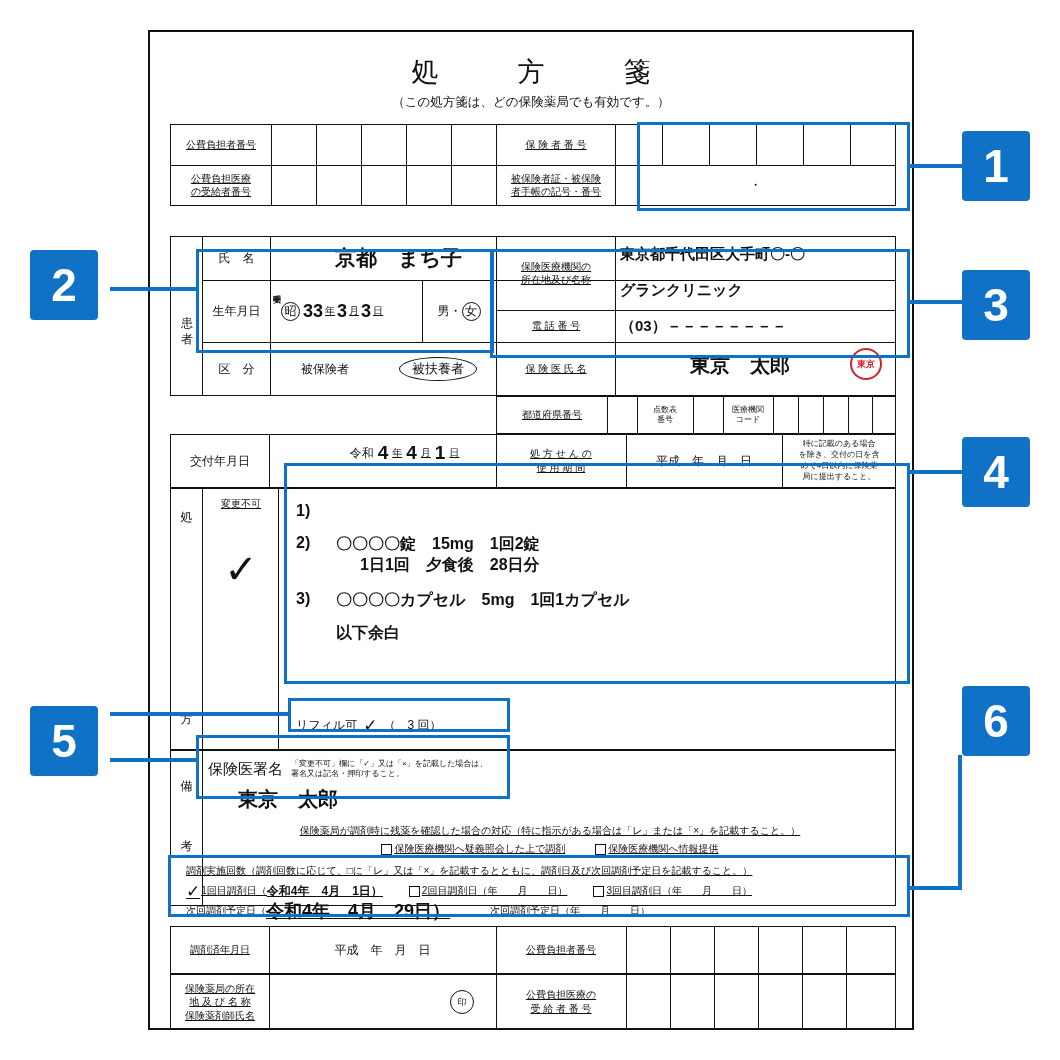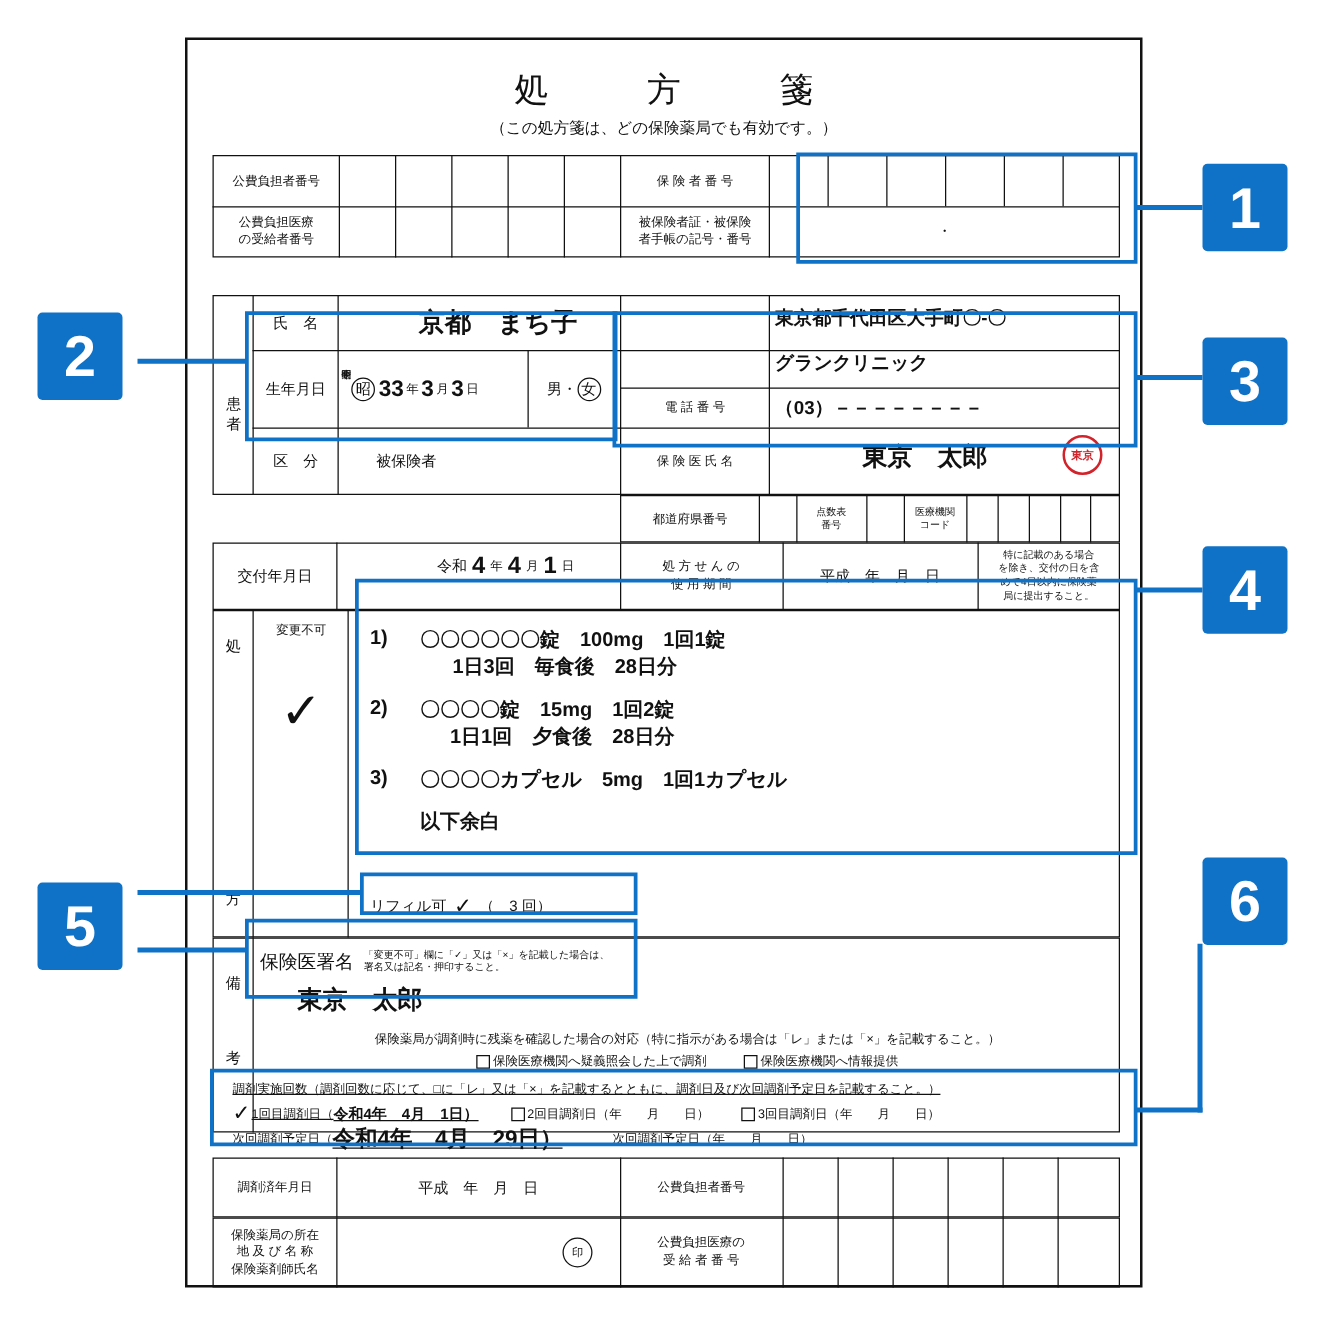--- a/index.html
+++ b/index.html
@@ -20,21 +20,21 @@
   }
   
   .abs{position:absolute;box-sizing:border-box;}
   .ln{position:absolute;background:#111;}
   .hl{height:1px;}
   .vl{width:1px;}
   .ctr{display:flex;align-items:center;justify-content:center;text-align:center;}
   .lft{display:flex;align-items:center;}
   .cellbox{border:1px solid #111;box-sizing:border-box;}
   .tiny{font-size:8px;}
-  .sm{font-size:10px;}
+  .sm{font-size:10px;text-decoration:underline;}
   .md{font-size:12px;}
   
   .title{
     position:absolute;left:0;top:22px;width:100%;
     text-align:center;font-size:27px;letter-spacing:26px;
     text-indent:26px;font-weight:400;
   }
   .subtitle{
     position:absolute;left:0;top:62px;width:100%;
     text-align:center;font-size:12.5px;
@@ -145,26 +145,31 @@
   </div>
   <div class="ln vl" style="left:272px;top:248px;height:62px;"></div>
   <div class="abs ctr" style="left:272px;top:248px;width:74px;height:62px;">
     <span class="md">男・</span>
       <span class="circ-small">女</span>
   </div>
 
   <div class="abs ctr md" style="left:53px;top:310px;width:67px;height:54px;">区　分</div>
   <div class="ln vl" style="left:120px;top:310px;height:54px;"></div>
   <div class="abs ctr md" style="left:120px;top:310px;width:110px;height:54px;">被保険者</div>
+  <div class="abs ctr" style="left:230px;top:310px;width:116px;height:54px;">
+    <span class="ovalmark">被扶養者</span>
+  </div>
 
   <div class="ln hl" style="left:346px;top:248px;width:400px;"></div>
   <div class="ln hl" style="left:346px;top:278px;width:400px;"></div>
   <div class="ln hl" style="left:346px;top:310px;width:400px;"></div>
   <div class="ln vl" style="left:465px;top:204px;height:106px;"></div>
 
+  <div class="abs ctr sm" style="left:347px;top:204px;width:118px;height:74px;white-space:pre-line;line-height:1.3;">保険医療機関の
+所在地及び名称</div>
   <div class="abs lft hw" style="left:470px;top:204px;width:276px;height:37px;font-size:15px;">東京都千代田区大手町〇-〇</div>
   <div class="abs lft hw" style="left:470px;top:240px;width:276px;height:37px;font-size:15px;">グランクリニック</div>
 
   <div class="abs ctr sm" style="left:347px;top:278px;width:118px;height:32px;">電 話 番 号</div>
   <div class="abs lft hw" style="left:470px;top:278px;width:276px;height:32px;font-size:15px;">（03）－－－－－－－－</div>
 
   <div class="abs ctr sm" style="left:347px;top:310px;width:118px;height:54px;">保 険 医 氏 名</div>
   <div class="ln vl" style="left:465px;top:310px;height:54px;"></div>
   <div class="abs hw" style="left:540px;top:320px;font-size:20px;">東京　太郎</div>
   <div class="abs" style="left:700px;top:316px;">
@@ -217,24 +222,20 @@
   <div class="ln vl" style="left:128px;top:456px;height:262px;"></div>
 
   <div class="abs ctr sm" style="left:55px;top:462px;width:72px;height:20px;">変更不可</div>
   <div class="abs ctr" style="left:55px;top:512px;width:72px;height:50px;">
     <span class="check">✓</span>
   </div>
 
   <div class="abs" style="left:146px;top:470px;width:580px;">
     <div style="display:flex;margin-bottom:14px;">
       <div style="width:40px;font-size:16px;font-weight:bold;">1)</div>
-      <div>
-        <div style="font-size:16px;font-weight:bold;">〇〇〇〇〇〇錠　100mg　1回1錠</div>
-        <div style="font-size:16px;font-weight:bold;margin-left:26px;">1日3回　毎食後　28日分</div>
-      </div>
     </div>
     <div style="display:flex;margin-bottom:14px;">
       <div style="width:40px;font-size:16px;font-weight:bold;">2)</div>
       <div>
         <div style="font-size:16px;font-weight:bold;">〇〇〇〇錠　15mg　1回2錠</div>
         <div style="font-size:16px;font-weight:bold;margin-left:24px;">1日1回　夕食後　28日分</div>
       </div>
     </div>
     <div style="display:flex;margin-bottom:12px;">
       <div style="width:40px;font-size:16px;font-weight:bold;">3)</div>

